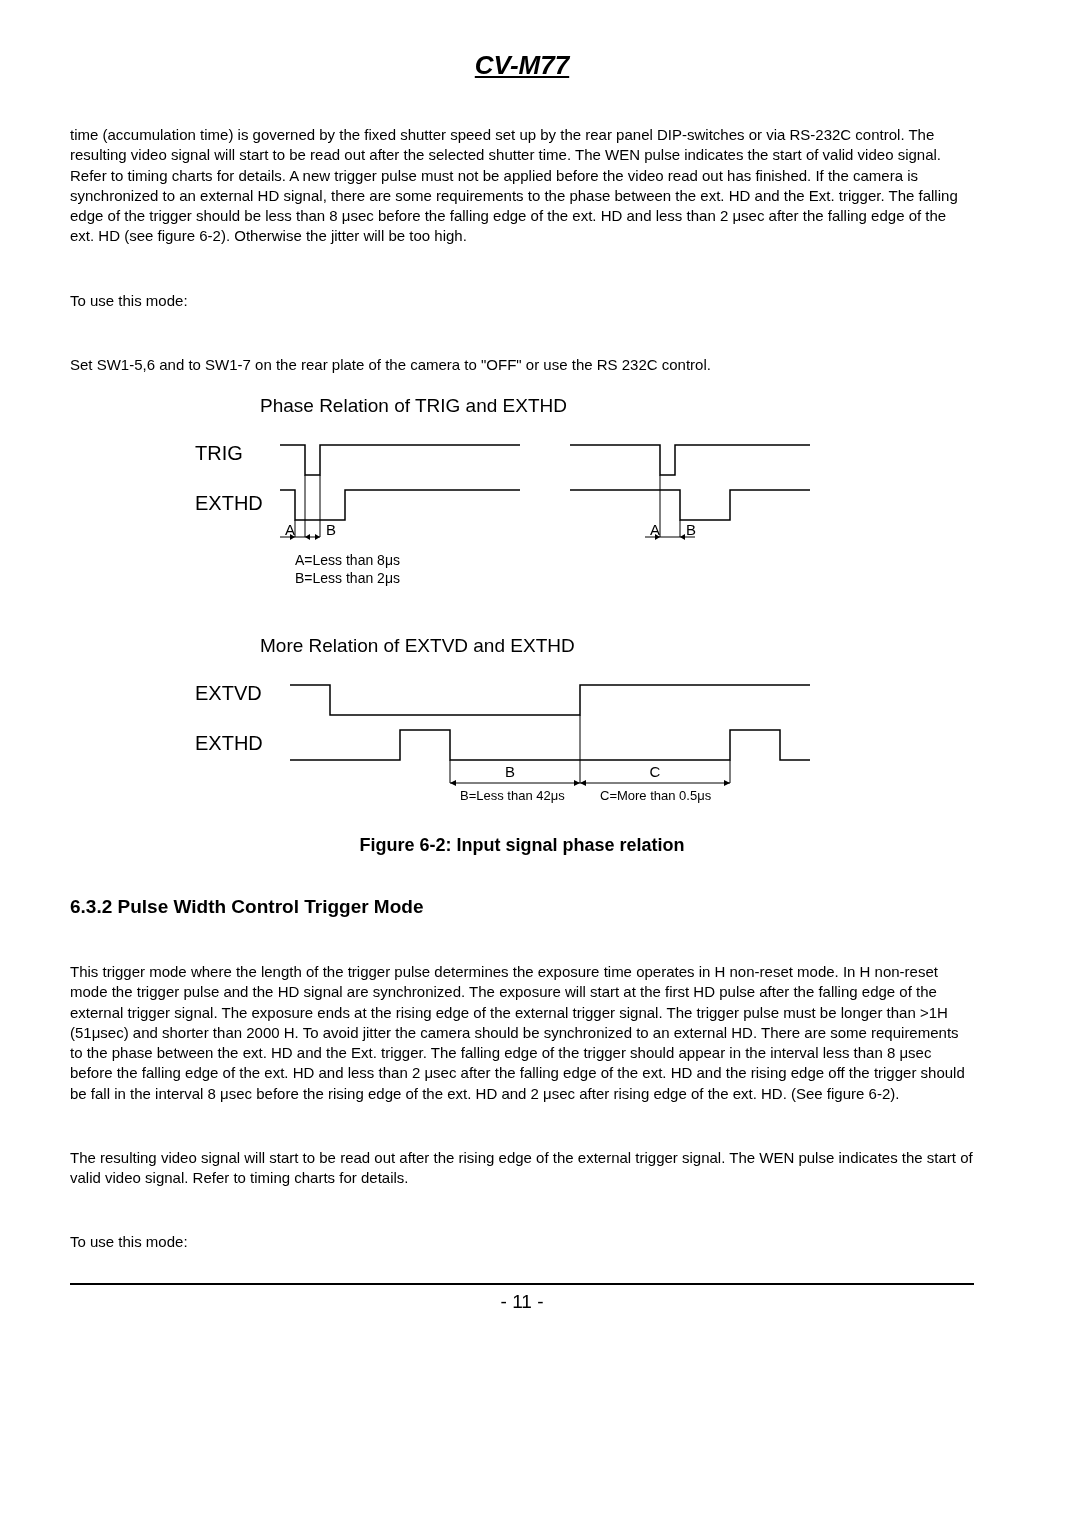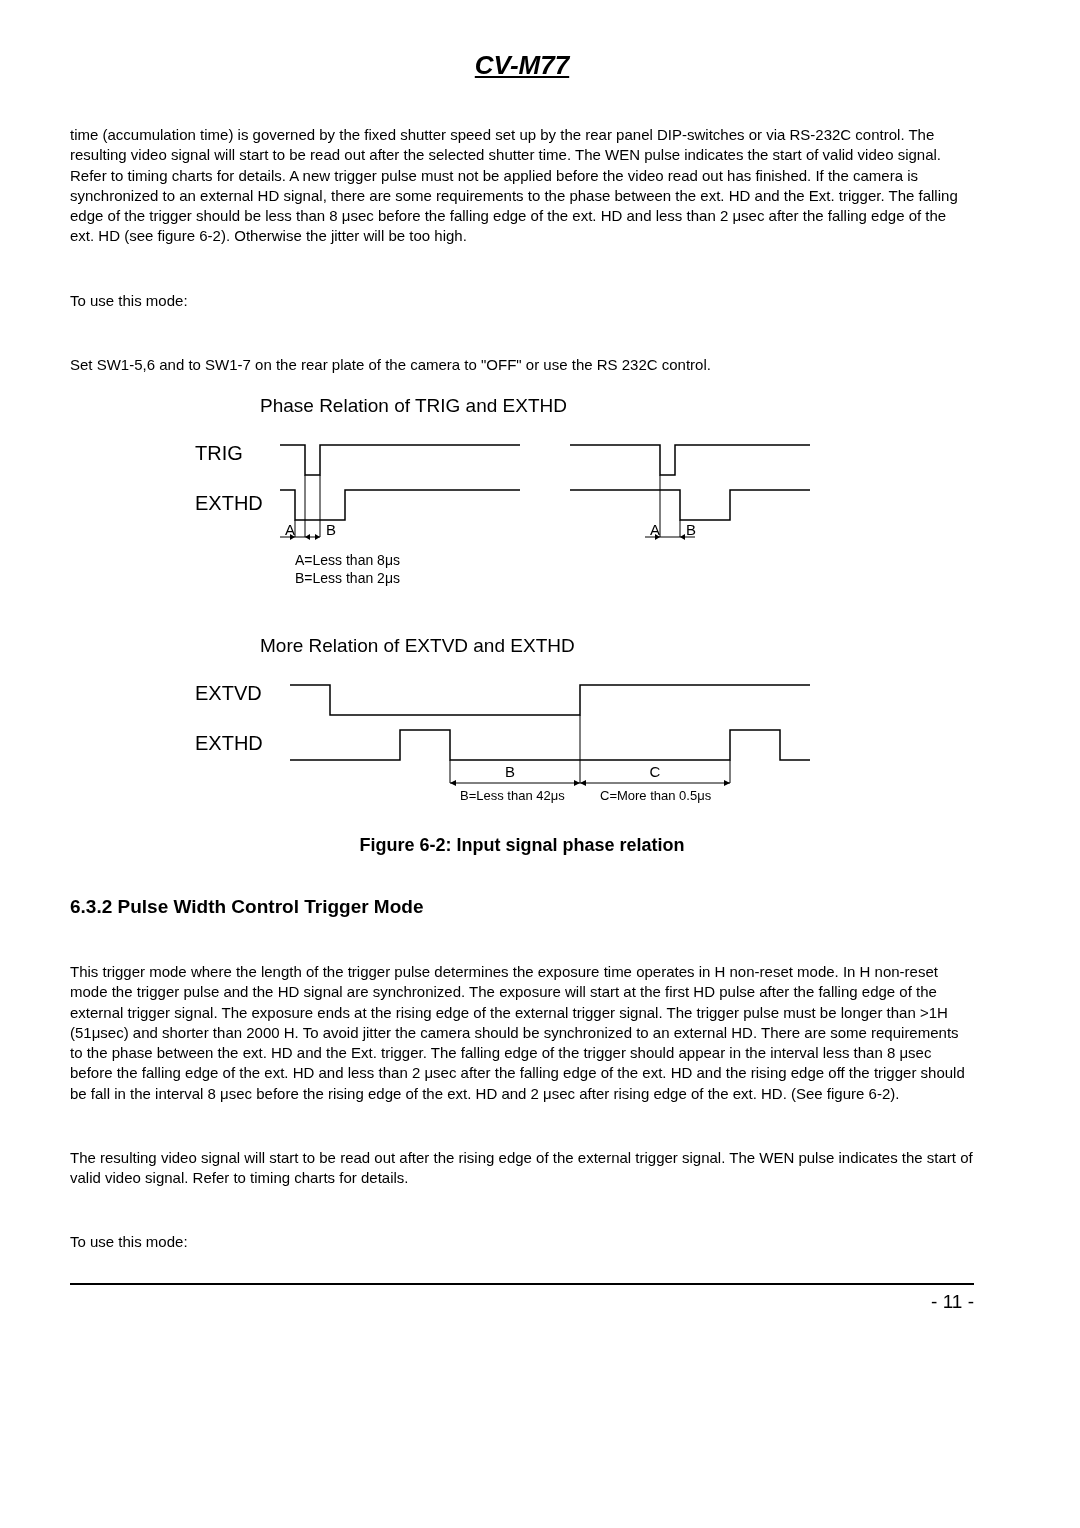--- a/index.html
+++ b/index.html
@@ -56,21 +56,21 @@
     font-weight: bold;
     font-size: 19px;
     margin-top: 30px;
     margin-bottom: 2px;
   }
   .footer-rule {
     border-top: 2px solid #000;
     margin-top: 30px;
   }
   .page-num {
-    text-align: right;
+    text-align: center;
     font-size: 19px;
     margin-top: 6px;
   }
 </style>
 </head>
 <body>
 
 <div class="page">
 
   <div class="header-title">CV-M77</div>

